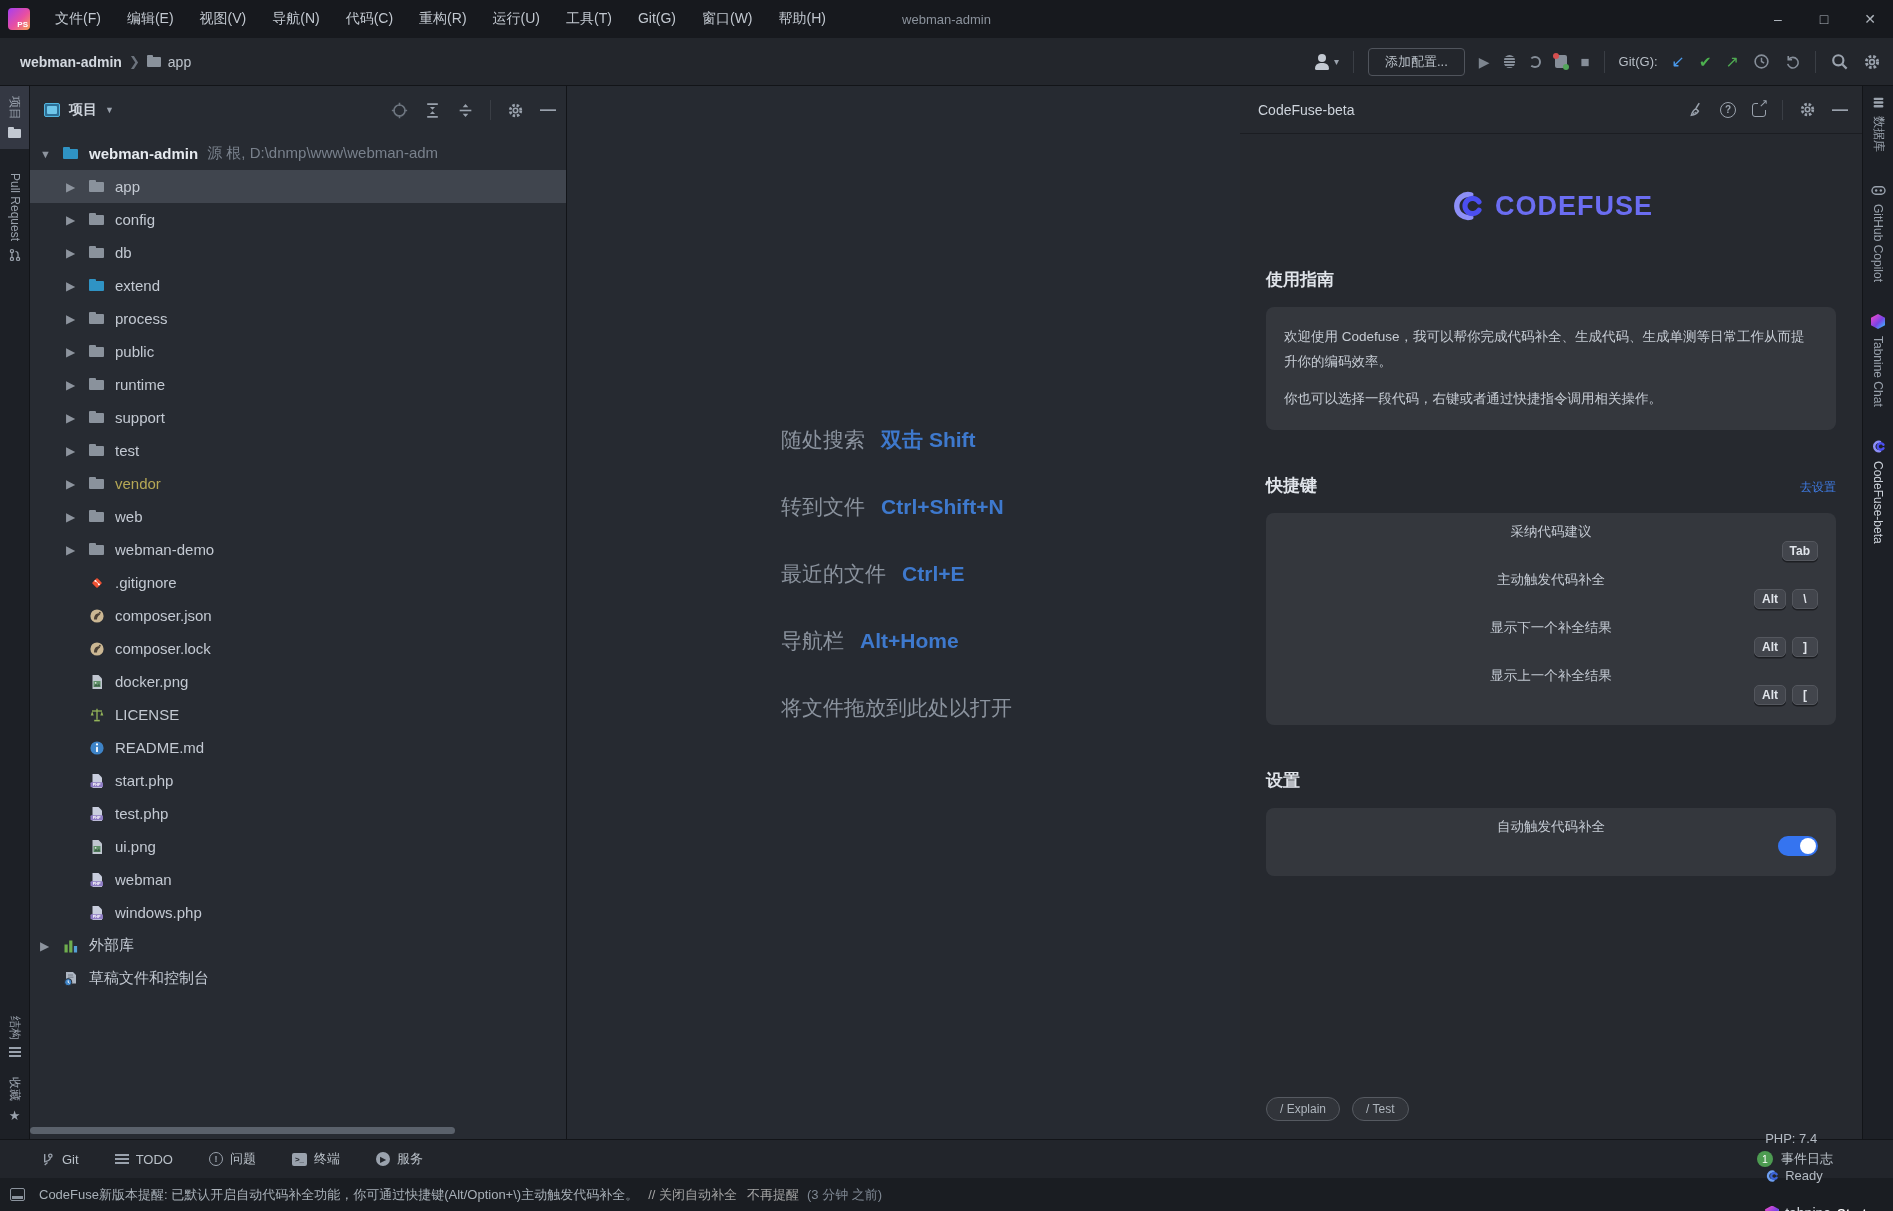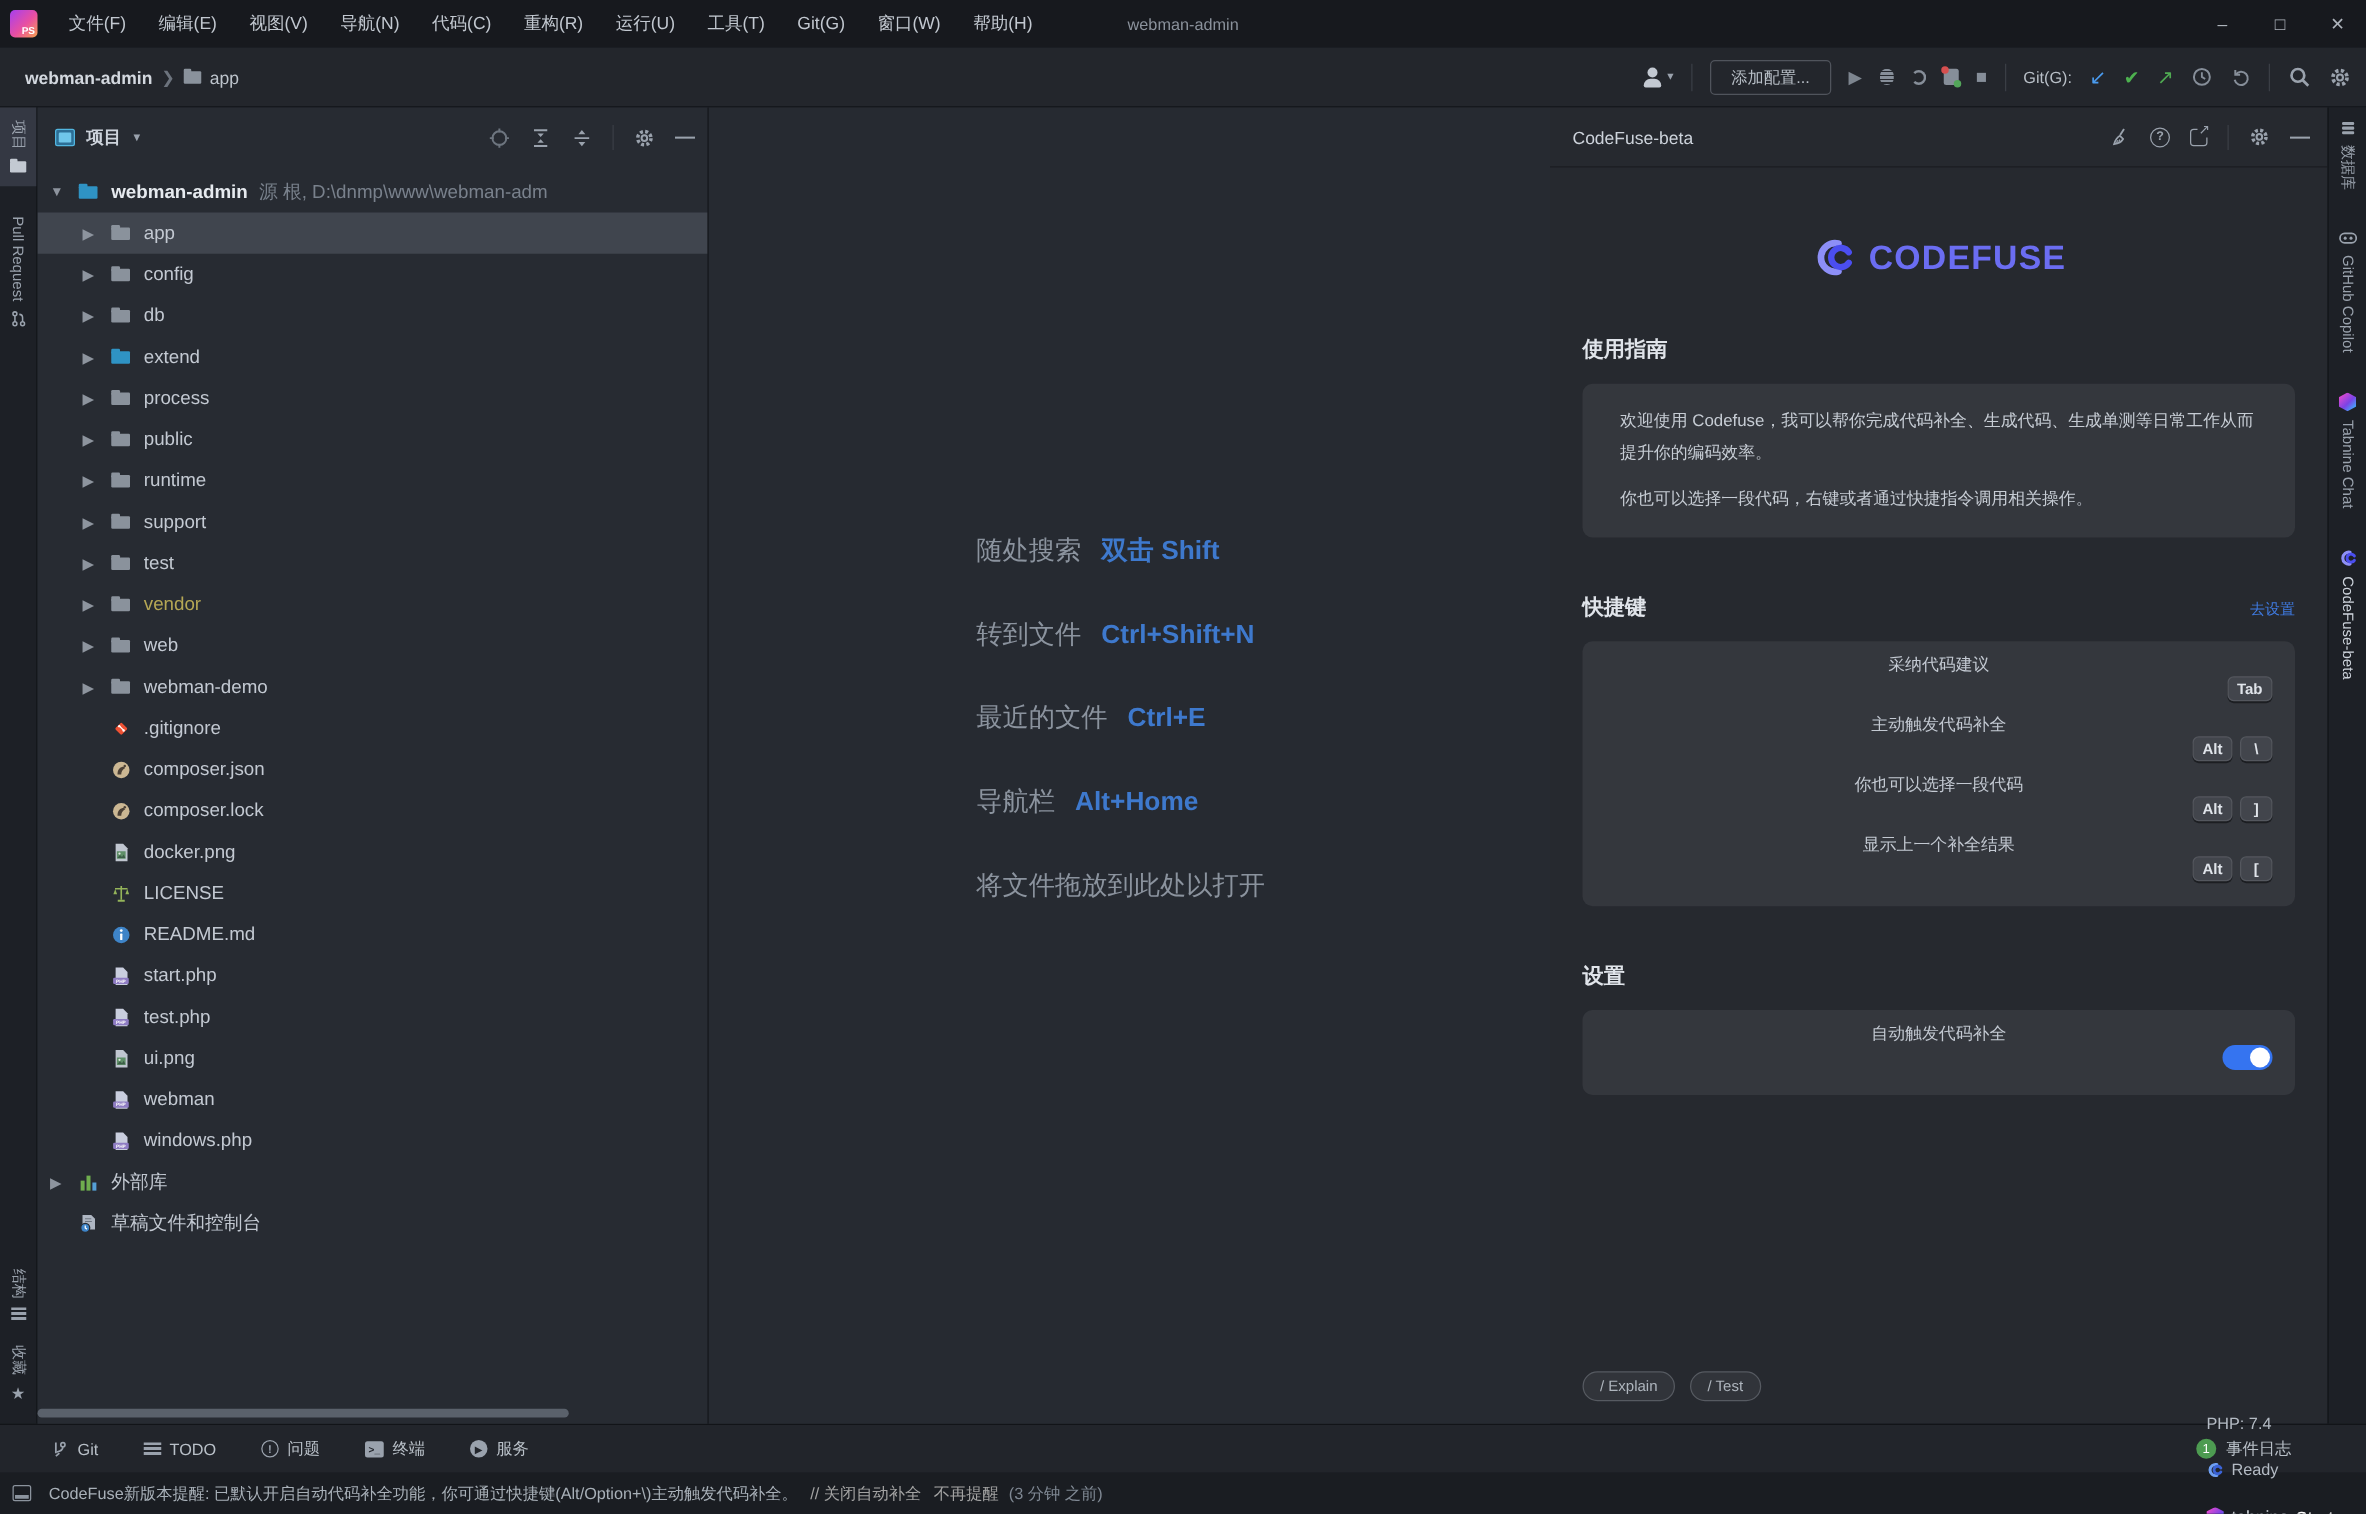--- a/index.html
+++ b/index.html
@@ -105,21 +105,21 @@
   .cf-title { font-size:14px; color:#cdd3db; }
   .cf-actions { margin-left:auto; display:flex; align-items:center; gap:16px; }
   .help-icon { width:16px; height:16px; border:1.5px solid #9aa2ad; border-radius:50%; color:#9aa2ad; font-size:10px; display:flex; align-items:center; justify-content:center; font-weight:bold; }
   .openext { width:14px; height:14px; border:1.5px solid #9aa2ad; border-radius:3px; position:relative; }
   .openext::before { content:"↗"; position:absolute; right:-3px; top:-7px; color:#9aa2ad; font-size:11px; background:#26292f; padding-left:1px; }
   .cf-body { flex:1; padding:0 26px; position:relative; overflow:hidden; }
   .cf-logo { display:flex; align-items:center; justify-content:center; gap:10px; margin-top:54px; }
   .cf-wordmark { font-size:27px; font-weight:800; letter-spacing:1px; color:#6b6df2; }
   .cf-section-title { font-size:17px; font-weight:600; color:#e0e4ea; margin-top:44px; display:flex; align-items:baseline; }
   .cf-card { background:#34373d; border-radius:8px; margin-top:16px; padding:6px 18px; }
-  .cf-card p { font-size:13.5px; line-height:1.85; color:#c6ccd4; margin:12px 12px; }
+  .cf-card p { font-size:13.5px; line-height:1.85; color:#c6ccd4; margin:12px 0; }
   .go-settings { margin-left:auto; font-size:12px; font-weight:normal; color:#3f7ae0; }
   .sc-row { display:flex; align-items:center; height:48px;flex-direction:column; }
   .sc-label { font-size:13.5px; color:#c3c9d2; }
   .sc-keys { margin-left:auto; display:flex; gap:6px; }
   .kbd { min-width:26px; text-align:center; background:#42454c; border:1px solid #54575e; border-radius:5px;
     padding:2px 7px; font-size:12px; font-weight:bold; color:#e0e4ea; box-shadow:0 1.5px 0 #1c1e22; }
   .toggle { margin-left:auto; width:40px; height:20px; border-radius:10px; background:#3574f0; position:relative; }
   .toggle::after { content:""; position:absolute; right:2px; top:2px; width:16px; height:16px; border-radius:50%; background:#fff; }
   .cf-chips { position:absolute; bottom:18px; left:26px; display:flex; gap:12px; }
   .chip { border:1px solid #565a61; background:#31343a; border-radius:13px; padding:4px 13px; font-size:12px; color:#aeb5bd; }
@@ -540,21 +540,21 @@
               </span>
           </div>
           <div class="sc-row">
             <span class="sc-label">主动触发代码补全</span>
             <span class="sc-keys">
                 <span class="kbd">Alt</span>
                 <span class="kbd">\</span>
               </span>
           </div>
           <div class="sc-row">
-            <span class="sc-label">你也可以选择一段代码</span>
+            <span class="sc-label">显示下一个补全结果</span>
             <span class="sc-keys">
                 <span class="kbd">Alt</span>
                 <span class="kbd">]</span>
               </span>
           </div>
           <div class="sc-row">
             <span class="sc-label">显示上一个补全结果</span>
             <span class="sc-keys">
                 <span class="kbd">Alt</span>
                 <span class="kbd">[</span>

